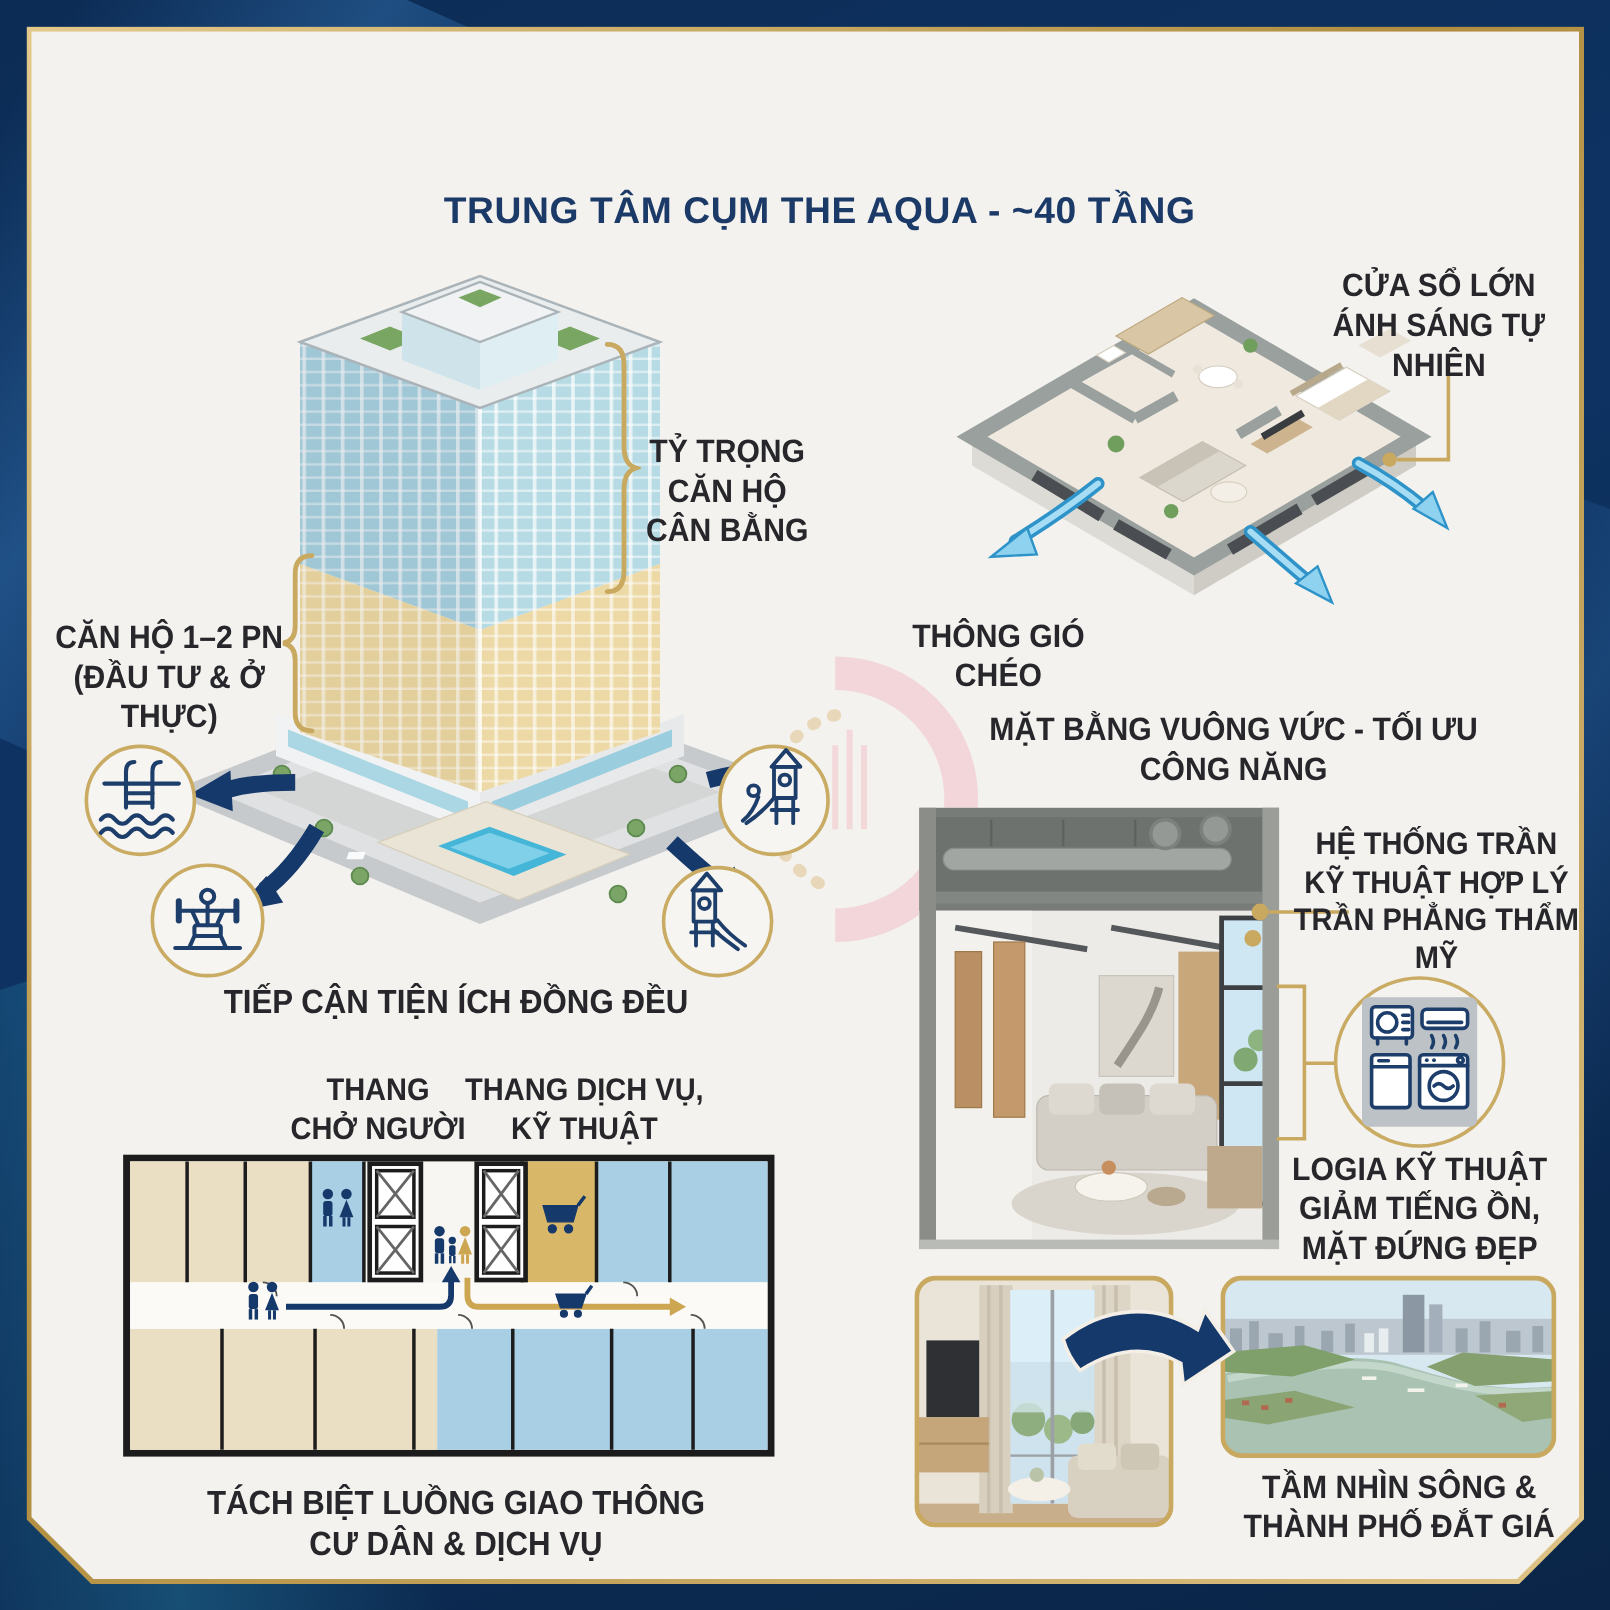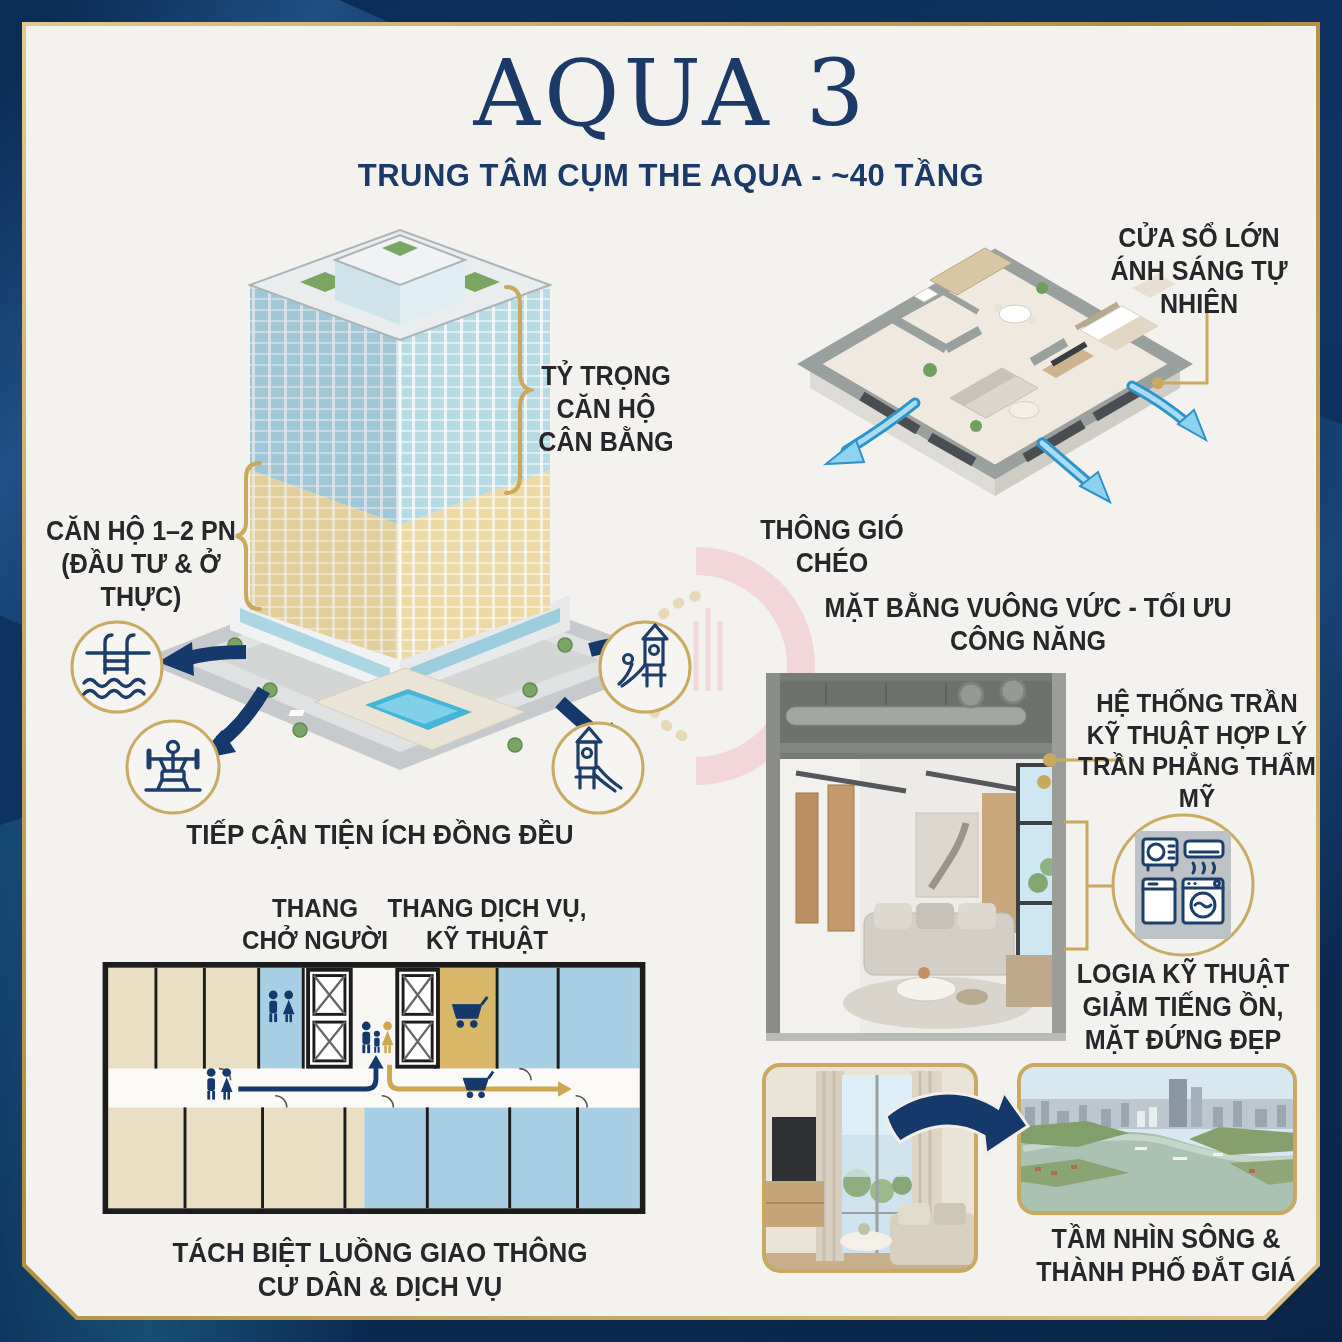--- a/index.html
+++ b/index.html
@@ -41,22 +41,21 @@
     <svg class="abs" style="left:520px;top:500px;" width="320" height="300" viewBox="0 0 320 300">
       <path d="M150,35 A105,105 0 1 1 150,245" fill="none" stroke="#f3b9c4" stroke-width="28" opacity=".5"></path>
       <path d="M150,70 A75,75 0 0 0 150,215" fill="none" stroke="#dfc18c" stroke-width="10" stroke-dasharray="2 16" stroke-linecap="round" opacity=".55"></path>
       <g stroke="#f3b9c4" stroke-width="5" opacity=".45">
         <line x1="150" y1="95" x2="150" y2="165"></line>
             <line x1="162" y1="82" x2="162" y2="165"></line>
         <line x1="174" y1="95" x2="174" y2="165"></line>
       </g>
     </svg>
 
-    <div class="abs title" style="top:20px;">AQUA 3</div>
-    <div class="abs subtitle" style="top:132px;">TRUNG TÂM CỤM THE AQUA - ~40 TẦNG</div>
+    <div class="abs subtitle" style="top:132px;padding-left:12px;">TRUNG TÂM CỤM THE AQUA - ~40 TẦNG</div>
 
     <svg class="abs" style="left:34px;top:164px;" width="660" height="640" viewBox="0 0 660 640">
       <defs>
         <pattern id="pwb" width="16" height="11" patternUnits="userSpaceOnUse">
           <rect width="16" height="11" fill="#aed7e1"></rect>
           <rect width="16" height="2" y="9" fill="#ffffff" opacity=".55"></rect>
           <rect width="3" height="11" fill="#ffffff" opacity=".7"></rect>
         </pattern>
         <pattern id="pwt" width="16" height="11" patternUnits="userSpaceOnUse">
           <rect width="16" height="11" fill="#ecd9a6"></rect>

